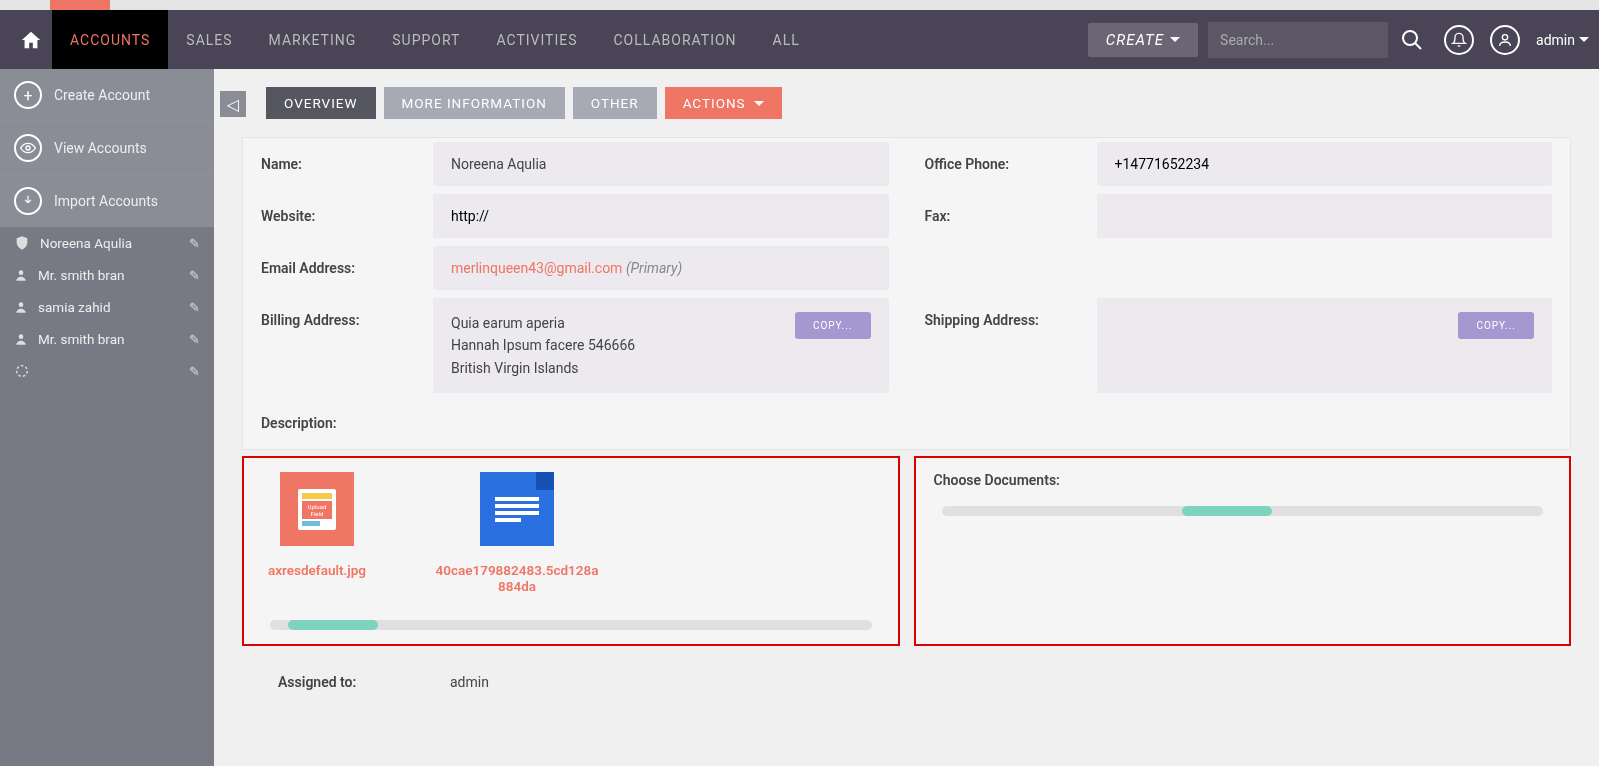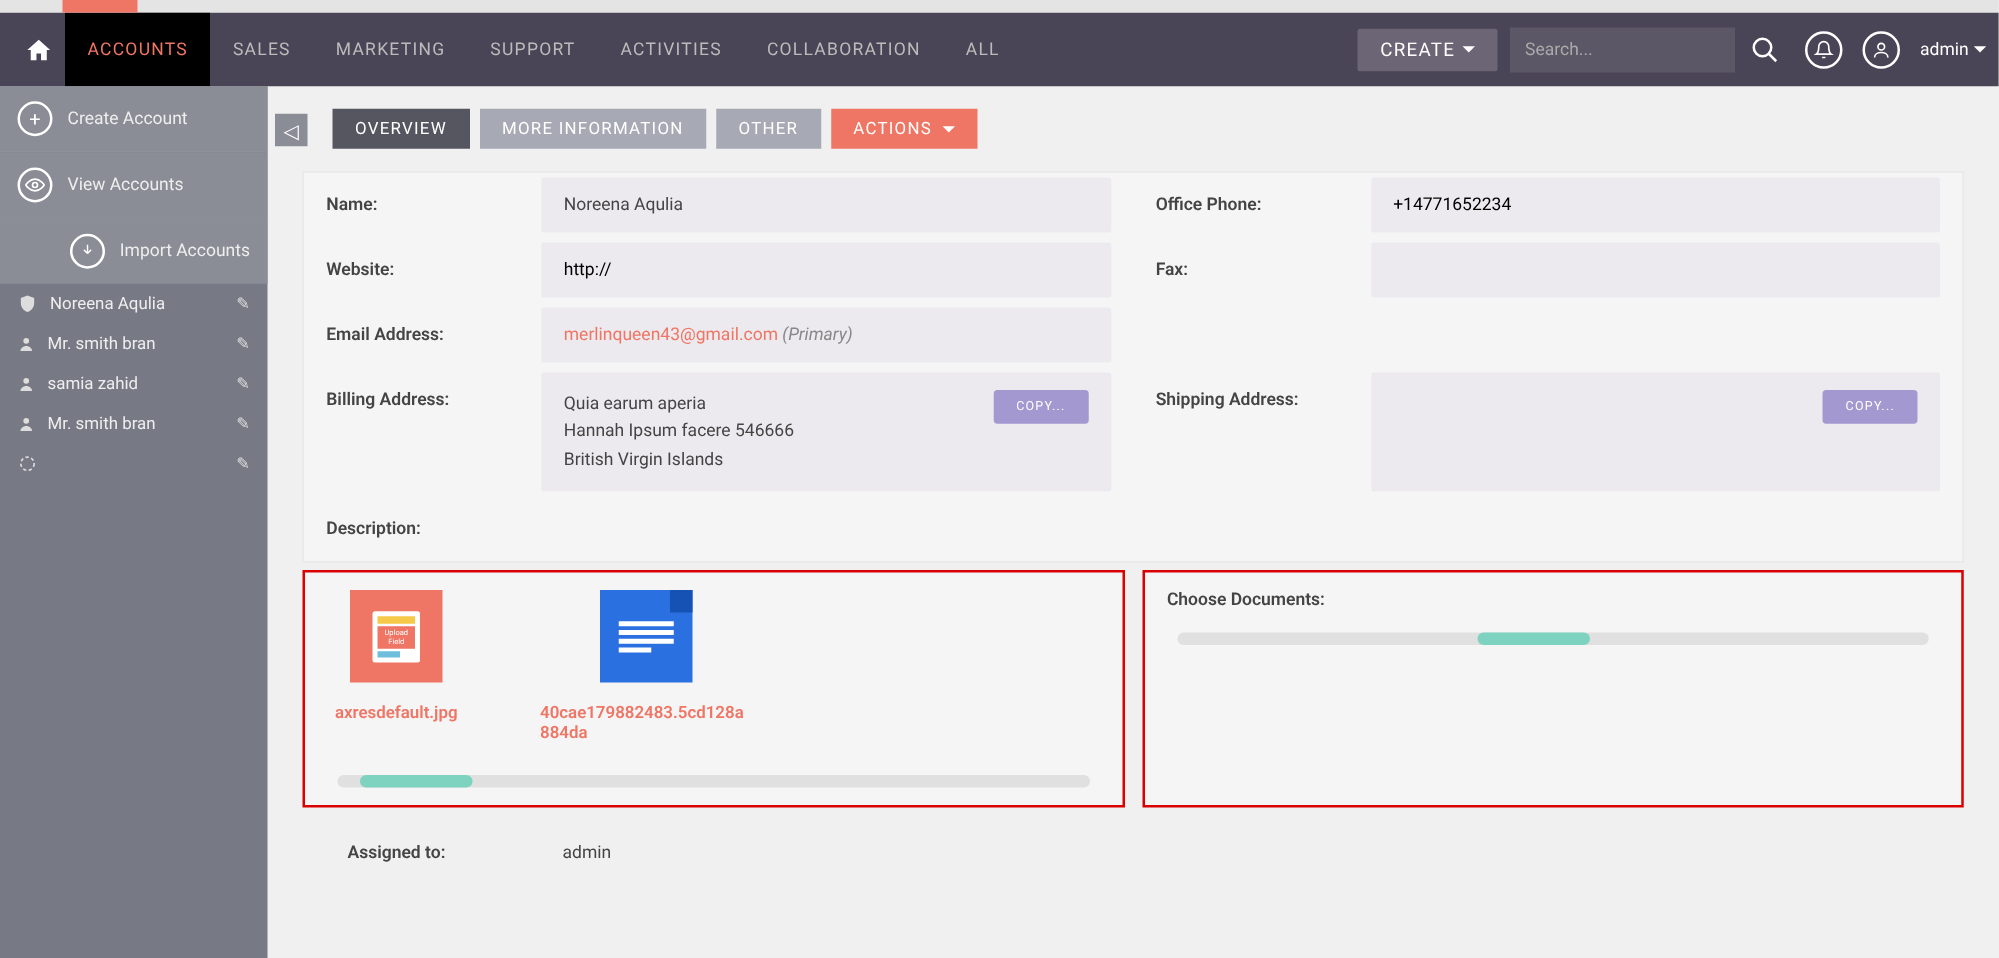--- a/index.html
+++ b/index.html
@@ -4,32 +4,32 @@
 <style>
 * { margin: 0; padding: 0; box-sizing: border-box; font-family: -apple-system, BlinkMacSystemFont, "Segoe UI", Roboto, Arial, sans-serif; }
 body { background: #f0f0f0; color: #333; }
 .topbar-thin { height: 10px; background: #e4e4e4; position: relative; }
 .topbar-thin::after { content:''; position:absolute; left:50px; top:0; width:60px; height:10px; background:#ef7564; }
 .navbar { height: 59px; background: #4a4556; display:flex; align-items:center; padding:0 10px; }
 .nav-home { color:#fff; font-size:22px; padding:0 10px; cursor:pointer; }
 .nav-item { color:#bbb; text-transform:uppercase; font-size:14px; letter-spacing:1px; padding:0 18px; height:59px; display:flex; align-items:center; cursor:pointer; }
 .nav-item.active { color:#ef7564; background:#000000; }
 .nav-spacer { flex:1; }
-.create-btn { background:#6b6576; color:#fff; padding:8px 18px; border-radius:2px; font-size:15px; letter-spacing:1px; display:flex; align-items:center; gap:6px; cursor:pointer; margin-right:10px; }
+.create-btn { background:#6b6576; color:#fff; padding:8px 18px; border-radius:2px; font-size:15px; letter-spacing:1px; display:flex; align-items:center; gap:6px; cursor:pointer; margin-right:10px;font-style:italic; }
 .search-box { background:#5c5766; border:none; color:#fff; padding:10px 12px; font-size:14px; width:180px; }
 .search-box::placeholder{color:#aaa;}
 .search-icon { color:#fff; font-size:22px; padding:0 12px; cursor:pointer; }
 .bell-icon, .user-icon { color:#fff; font-size:22px; padding:0 8px; cursor:pointer; }
 .circle-icon{ width:30px; height:30px; border:2px solid #fff; border-radius:50%; display:inline-flex; align-items:center; justify-content:center; box-sizing:border-box;}
 .admin-label{color:#fff; font-size:14px; padding:0 4px 0 8px;}
 .caret-down { width:0; height:0; border-left:5px solid transparent; border-right:5px solid transparent; border-top:5px solid #fff; display:inline-block; }
 .main { display:flex; }
 .sidebar { width:214px; background:#777985; min-height:720px; color:#fff; }
 .side-action { display:flex; align-items:center; gap:12px; padding:12px 14px; background:#8a8c96; cursor:pointer; border-bottom:1px solid rgba(255,255,255,0.05); }
-.side-action:nth-child(3){border-bottom:none;justify-content:flex-end;}
+.side-action:nth-child(3){border-bottom:none;}
 .side-icon-circle { width:28px; height:28px; border:2px solid #fff; border-radius:50%; display:flex; align-items:center; justify-content:center; font-size:16px; flex-shrink:0;}
 .side-label { font-size:14px; color:#eee; }
 .side-header { padding:18px 14px 10px; font-size:16px; font-weight:600; color:#fff; }
 .recent-item { display:flex; align-items:center; justify-content:space-between; padding:8px 14px; cursor:pointer; }
 .recent-left { display:flex; align-items:center; gap:10px; }
 .recent-icon { font-size:15px; color:#ddd; }
 .recent-name { font-size:13.5px; color:#eee; }
 .pencil { font-size:13px; color:#ddd; }
 .content { flex:1; padding:18px 28px 30px 28px; position:relative; }
 .collapse-toggle { position:absolute; left:6px; top:22px; width:26px; height:26px; background:#8a8c96; display:flex; align-items:center; justify-content:center; color:#fff; cursor:pointer; }
@@ -52,21 +52,21 @@
 .highlight-box { flex:1; border:2px solid #d80000; padding:14px 18px 14px 18px; background:#f5f5f6; }
 .hl-label { font-size:14px; font-weight:600; color:#444; margin-bottom:14px; }
 .files-scroll { display:flex; gap:60px; overflow-x:auto; padding-bottom:8px; padding-left:14px; }
 .file-item { display:flex; flex-direction:column; align-items:center; gap:16px; min-width:170px; }
 .thumb { width:74px; height:74px; background:#ef7564; display:flex; align-items:center; justify-content:center; color:#fff; font-size:10px; text-align:center; line-height:1.2; }
 .thumb.doc { background:#2a70e0; position:relative; }
 .thumb.doc::before{content:'';position:absolute;top:0;right:0;width:18px;height:18px;background:#1652b3;}
 .thumb.doc .lines{width:44px;}
 .thumb .lines div{height:4px;background:#fff;margin:3px 0;}
 .thumb.photo{background:#c4b5a5;}
-.filename { color:#ef7564; font-size:13.5px; font-weight:600; text-align:left; max-width:170px; word-break:break-word; }
+.filename { color:#ef7564; font-size:13.5px; font-weight:600; text-align:center; max-width:170px; word-break:break-word; }
 .scrollbar-fake { height:10px; background:#e0e0e0; border-radius:5px; margin-top:18px; position:relative; margin-left:8px; margin-right:8px;}
 .scrollbar-thumb{position:absolute; height:10px; background:#7dd3c0; border-radius:5px;}
 .assigned-row { display:flex; margin-top:14px; }
 .assigned-row .form-label{padding-left:36px;}
 svg{display:block;}
 </style>
 </head>
 <body>
 
 <div class="topbar-thin"></div>

